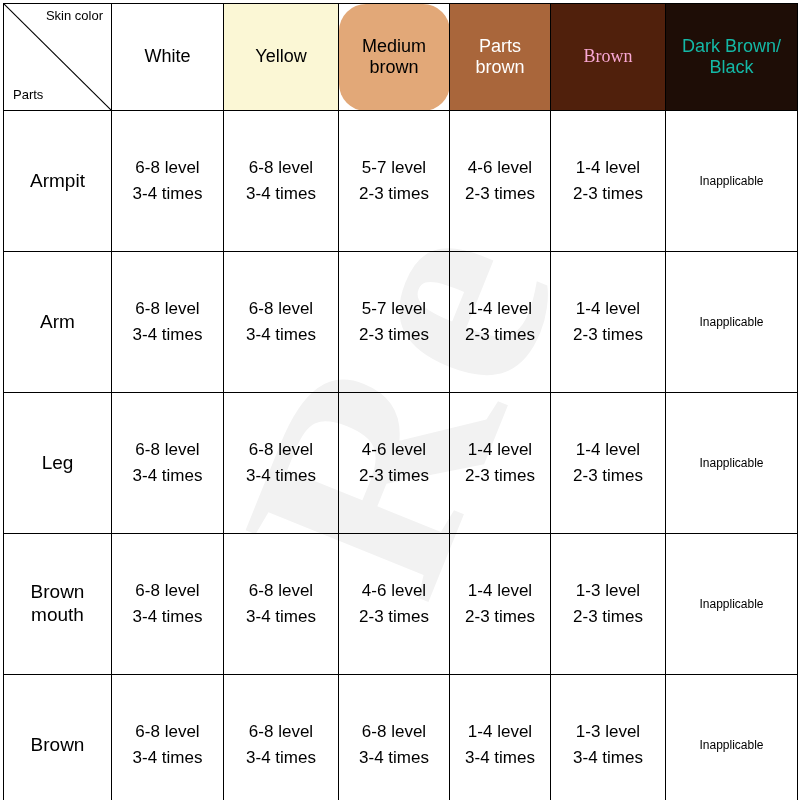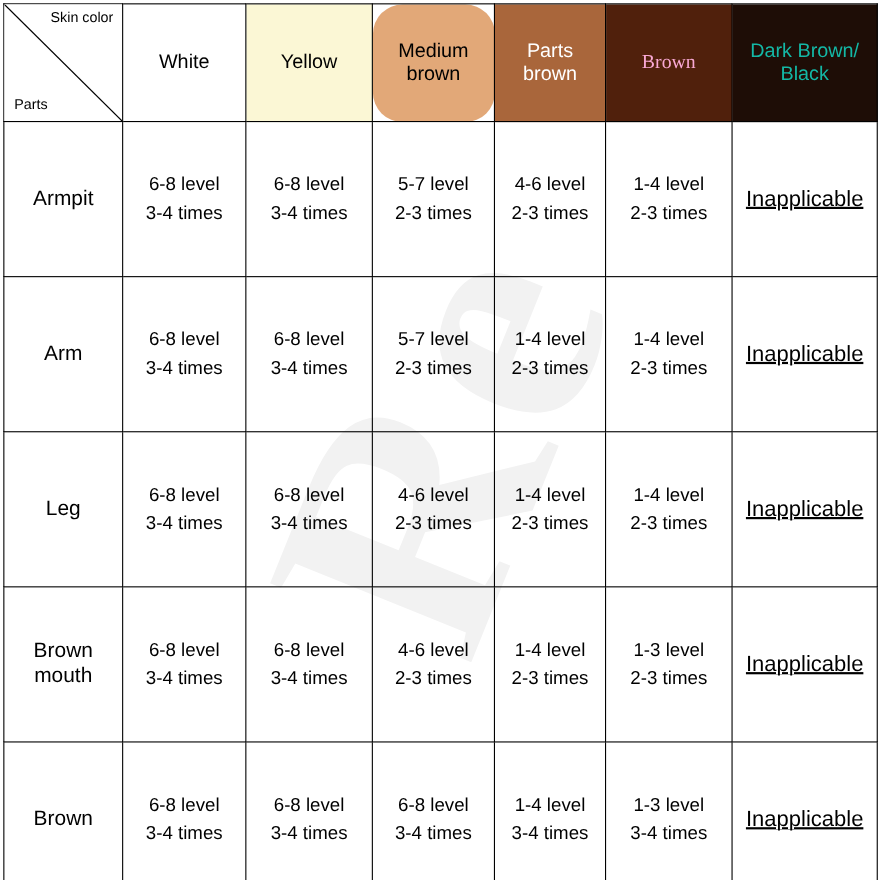--- a/index.html
+++ b/index.html
@@ -123,23 +123,22 @@
     line-height: 1.2;
     background: transparent;
   }
   td.val-cell {
     font-size: 17px;
     line-height: 1.55;
     background: transparent;
   }
   td.val-cell .line { display: block; }
   td.na-cell {
-    font-size: 20px;
+    font-size: 12px;
     background: transparent;
-    text-decoration: underline;
   }
 </style>
 </head>
 <body>
 
 <div class="sheet">
 
   <div class="watermark">
     <span>Re</span>
   </div>

